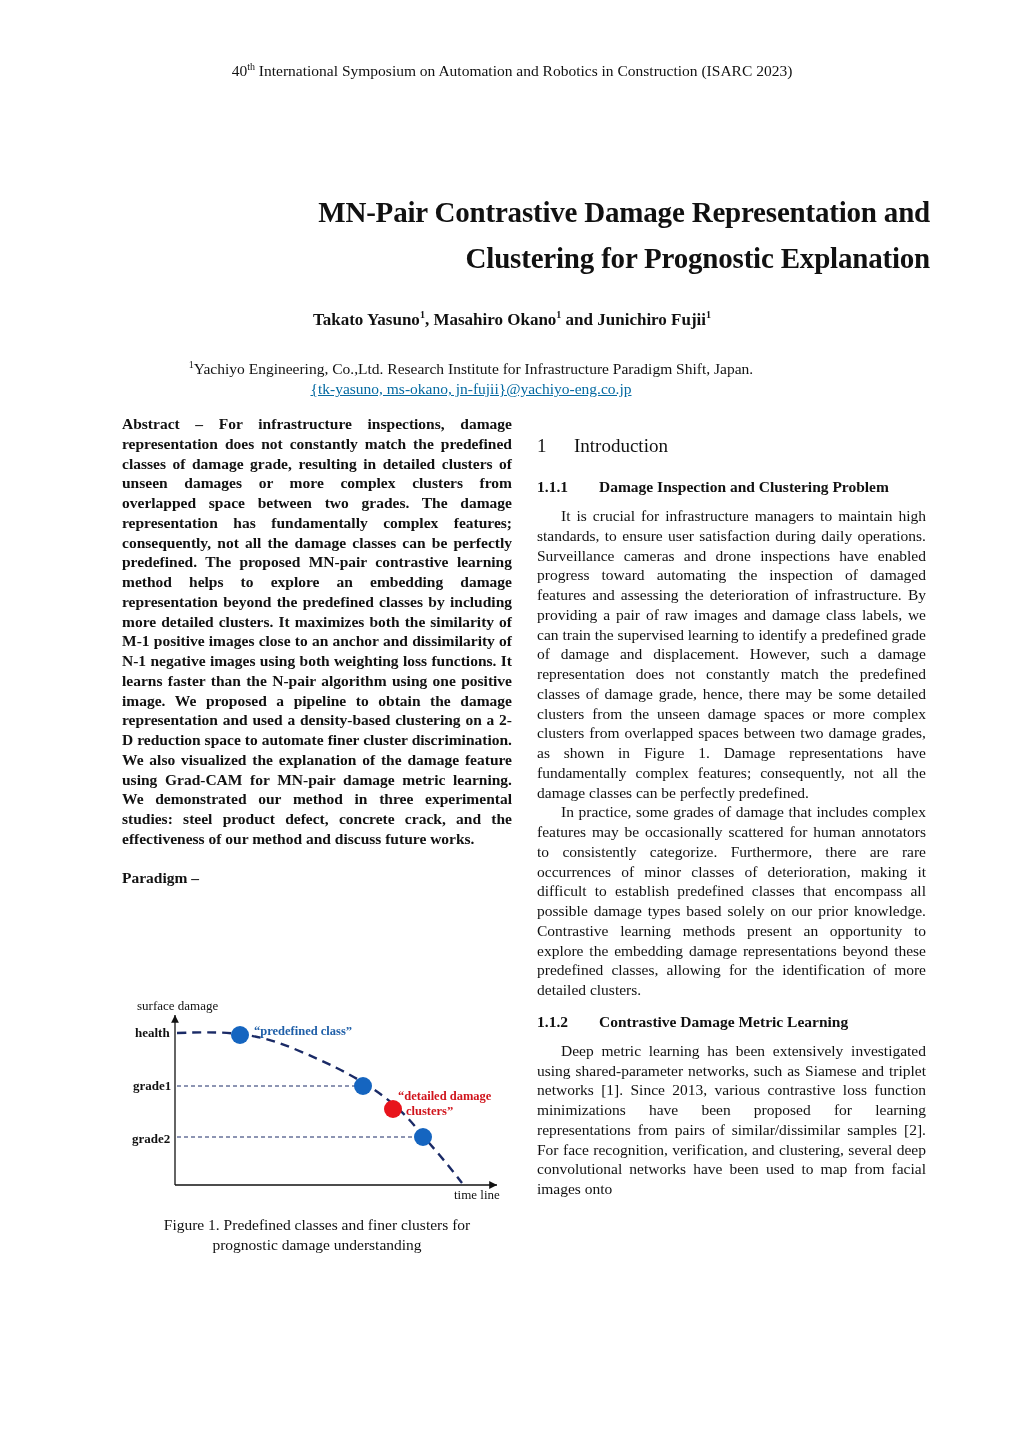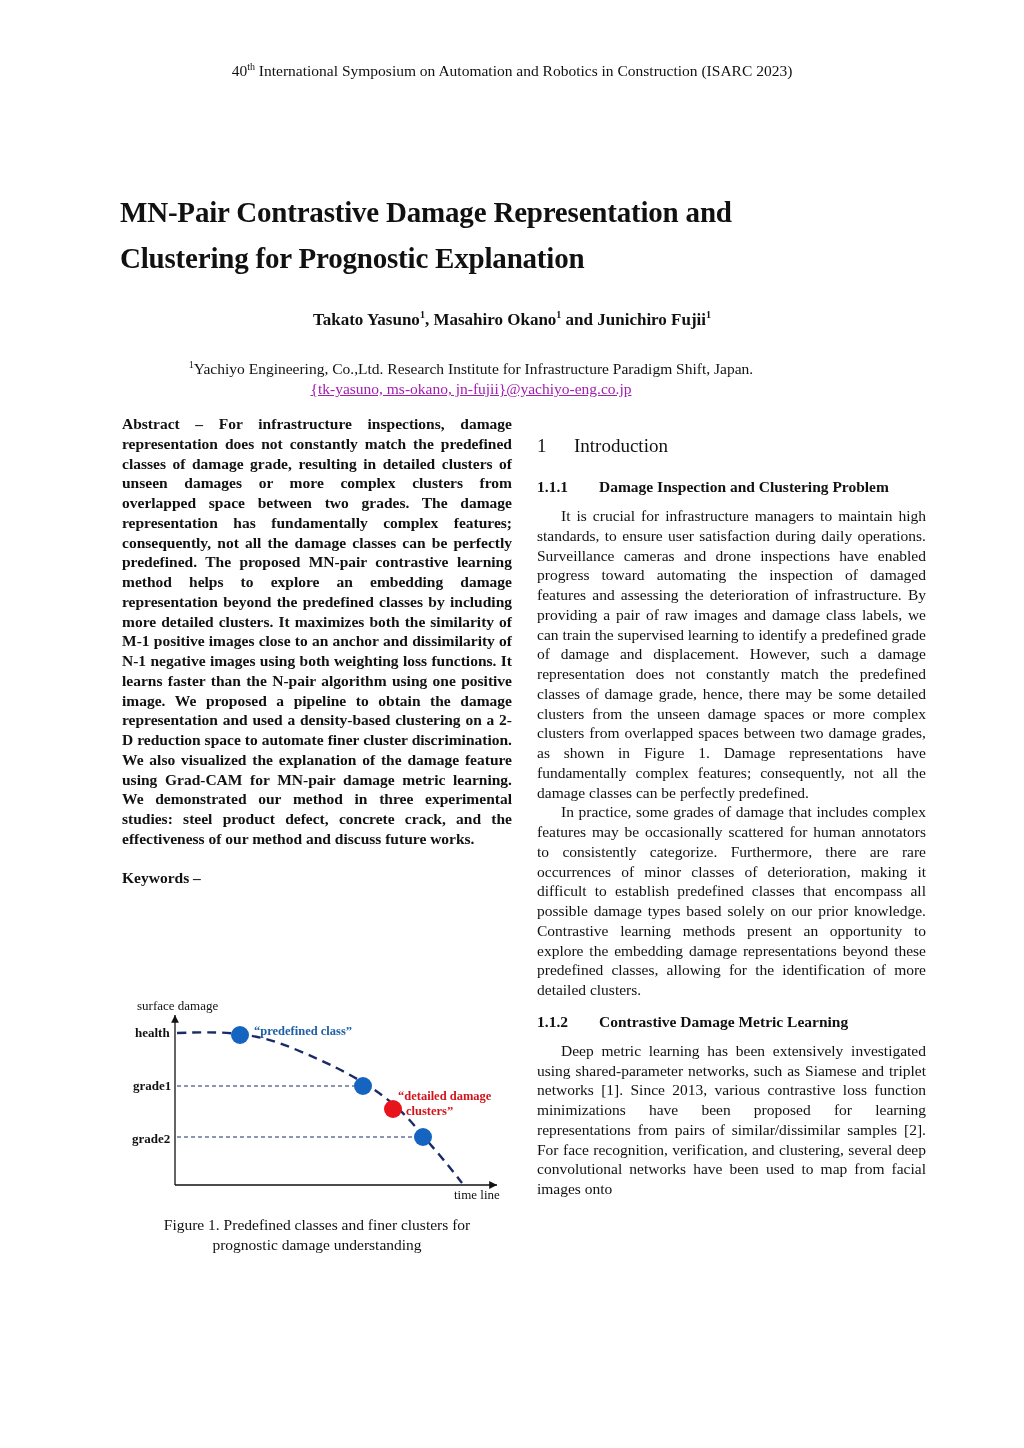--- a/index.html
+++ b/index.html
@@ -1,26 +1,26 @@
 <!DOCTYPE html>
 <html><head>
 <meta charset="utf-8">
 <style>
   html, body { margin: 0; padding: 0; background: #ffffff; }
   body { width: 1024px; height: 1448px; position: relative; overflow: hidden;
          font-family: "Liberation Serif", "DejaVu Serif", serif; color: #111; }
   .abs { position: absolute; }
   #running-head { left: 0; width: 1024px; top: 61px; text-align: center; font-size: 15.5px; }
   #running-head sup { font-size: 10px; }
-  #title { left: 120px; width: 810px; top: 189px; text-align: left; font-weight: bold;
+  #title { left: 120px; width: 810px; top: 189px; text-align: right; font-weight: bold;
            font-size: 29px; line-height: 46px; letter-spacing: -0.2px; }
   #authors { left: 0; width: 1024px; top: 309px; text-align: center; font-weight: bold; font-size: 17px; }
   #authors sup, #affil sup { font-size: 10px; }
   #affil { left: 0; width: 942px; top: 355px; text-align: center; font-size: 15.5px; line-height: 20px; }
-  #email { color: #a21caf; text-decoration: underline; }
+  #email { color: #0369a1; text-decoration: underline; }
   .col { font-size: 15.5px; line-height: 19.75px; text-align: justify; }
   #left-col { left: 122px; width: 390px; top: 414px; }
   #abstract { font-weight: bold; margin: 0; }
   #keywords { font-weight: bold; margin-top: 19px; }
   #keywords .kw-body { text-indent: 24px; margin: 0; text-align: left; }
   #right-col { left: 537px; width: 389px; top: 434px; }
   h1.sec { font-size: 19px; font-weight: normal; margin: 0 0 19px 0; line-height: 24px; }
   h2.sub { font-size: 17.5px; font-weight: bold; margin: 0 0 9px 0; line-height: 22px; }
   h3.subsub { font-size: 15.5px; font-weight: bold; margin: 0 0 9px 0; line-height: 20px; }
   .num1 { display: inline-block; width: 37px; }
@@ -46,21 +46,21 @@
 </div>
 
 <div id="affil" class="abs">
   <div><sup>1</sup><span>Yachiyo Engineering, Co.,Ltd. Research Institute for Infrastructure Paradigm Shift, Japan.</span></div>
   <div><a id="email">{tk-yasuno, ms-okano, jn-fujii}@yachiyo-eng.co.jp</a></div>
 </div>
 
 <div id="left-col" class="abs col">
   <p id="abstract">Abstract – For infrastructure inspections, damage representation does not constantly match the predefined classes of damage grade, resulting in detailed clusters of unseen damages or more complex clusters from overlapped space between two grades. The damage representation has fundamentally complex features; consequently, not all the damage classes can be perfectly predefined. The proposed MN-pair contrastive learning method helps to explore an embedding damage representation beyond the predefined classes by including more detailed clusters. It maximizes both the similarity of M-1 positive images close to an anchor and dissimilarity of N-1 negative images using both weighting loss functions. It learns faster than the N-pair algorithm using one positive image. We proposed a pipeline to obtain the damage representation and used a density-based clustering on a 2-D reduction space to automate finer cluster discrimination. We also visualized the explanation of the damage feature using Grad-CAM for MN-pair damage metric learning. We demonstrated our method in three experimental studies: steel product defect, concrete crack, and the effectiveness of our method and discuss future works.</p>
   <div id="keywords">
-    <div>Keywords –</div>
+    <div>Paradigm –</div>
   </div>
 </div>
 
 <div id="figure" class="abs">
   <svg width="390" height="210" viewBox="0 0 390 210">
     <defs>
       <marker id="arrow" markerWidth="8" markerHeight="8" refX="6" refY="3" orient="auto">
         <path d="M0,0 L6,3 L0,6 z" fill="#111"></path>
       </marker>
     </defs>

